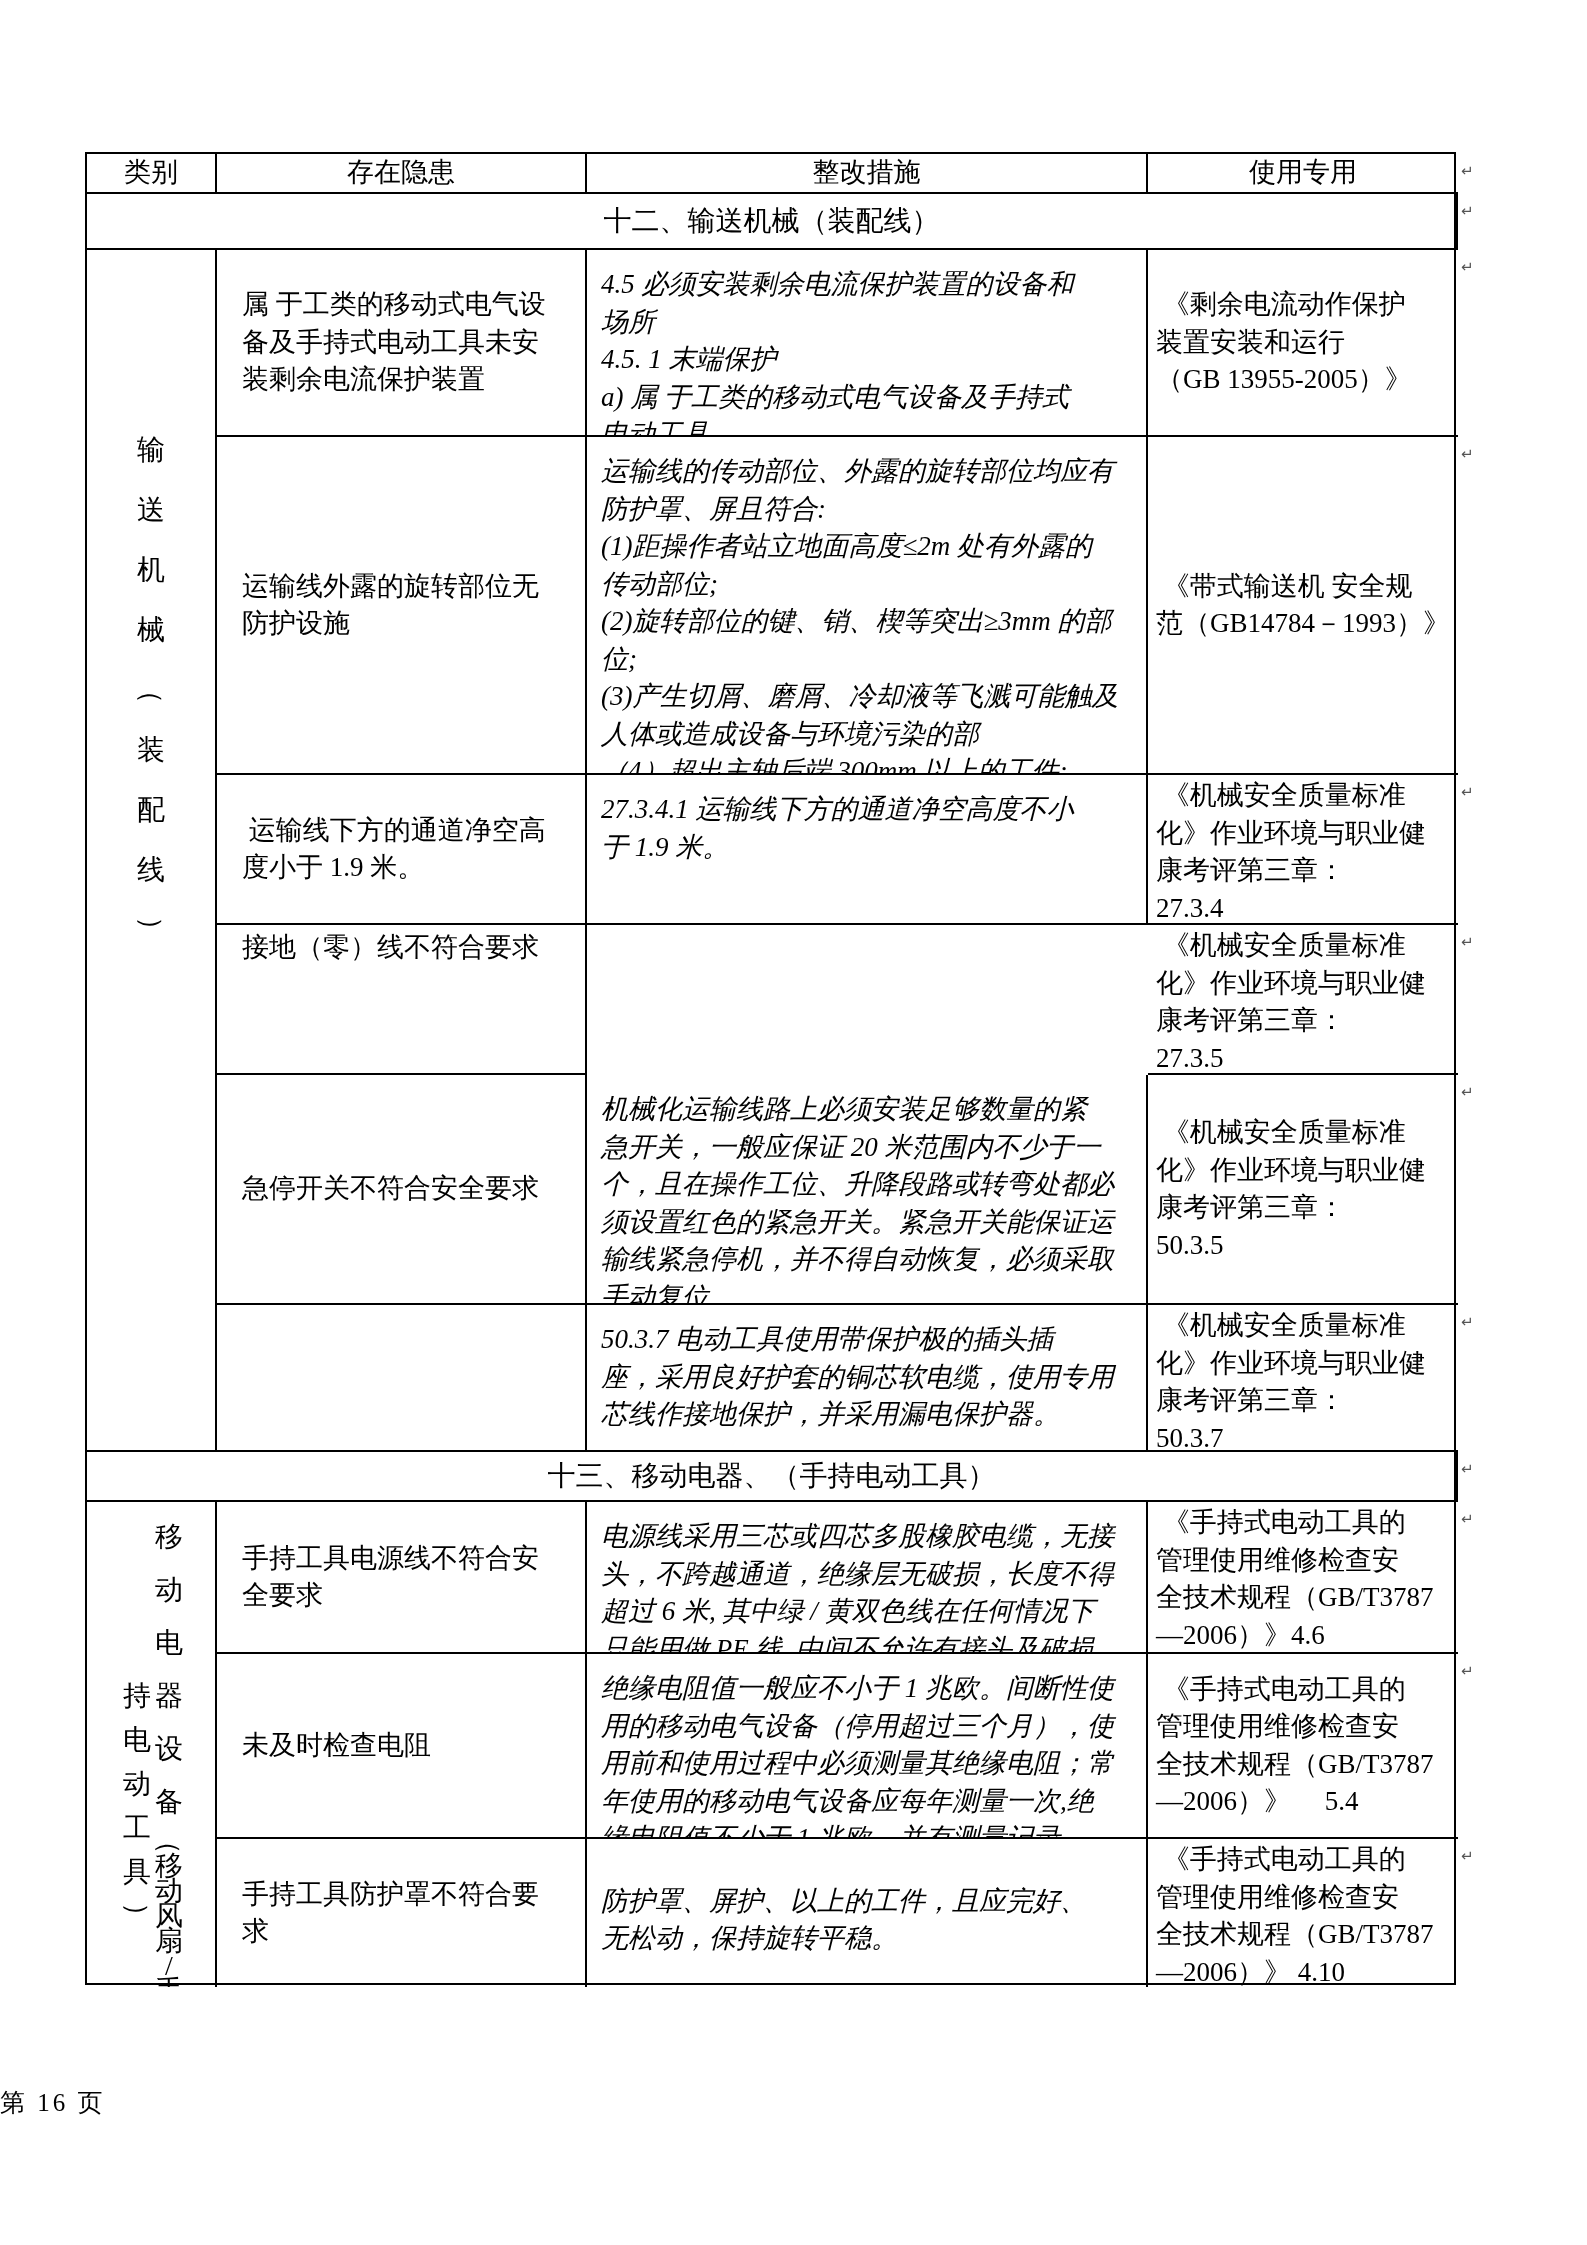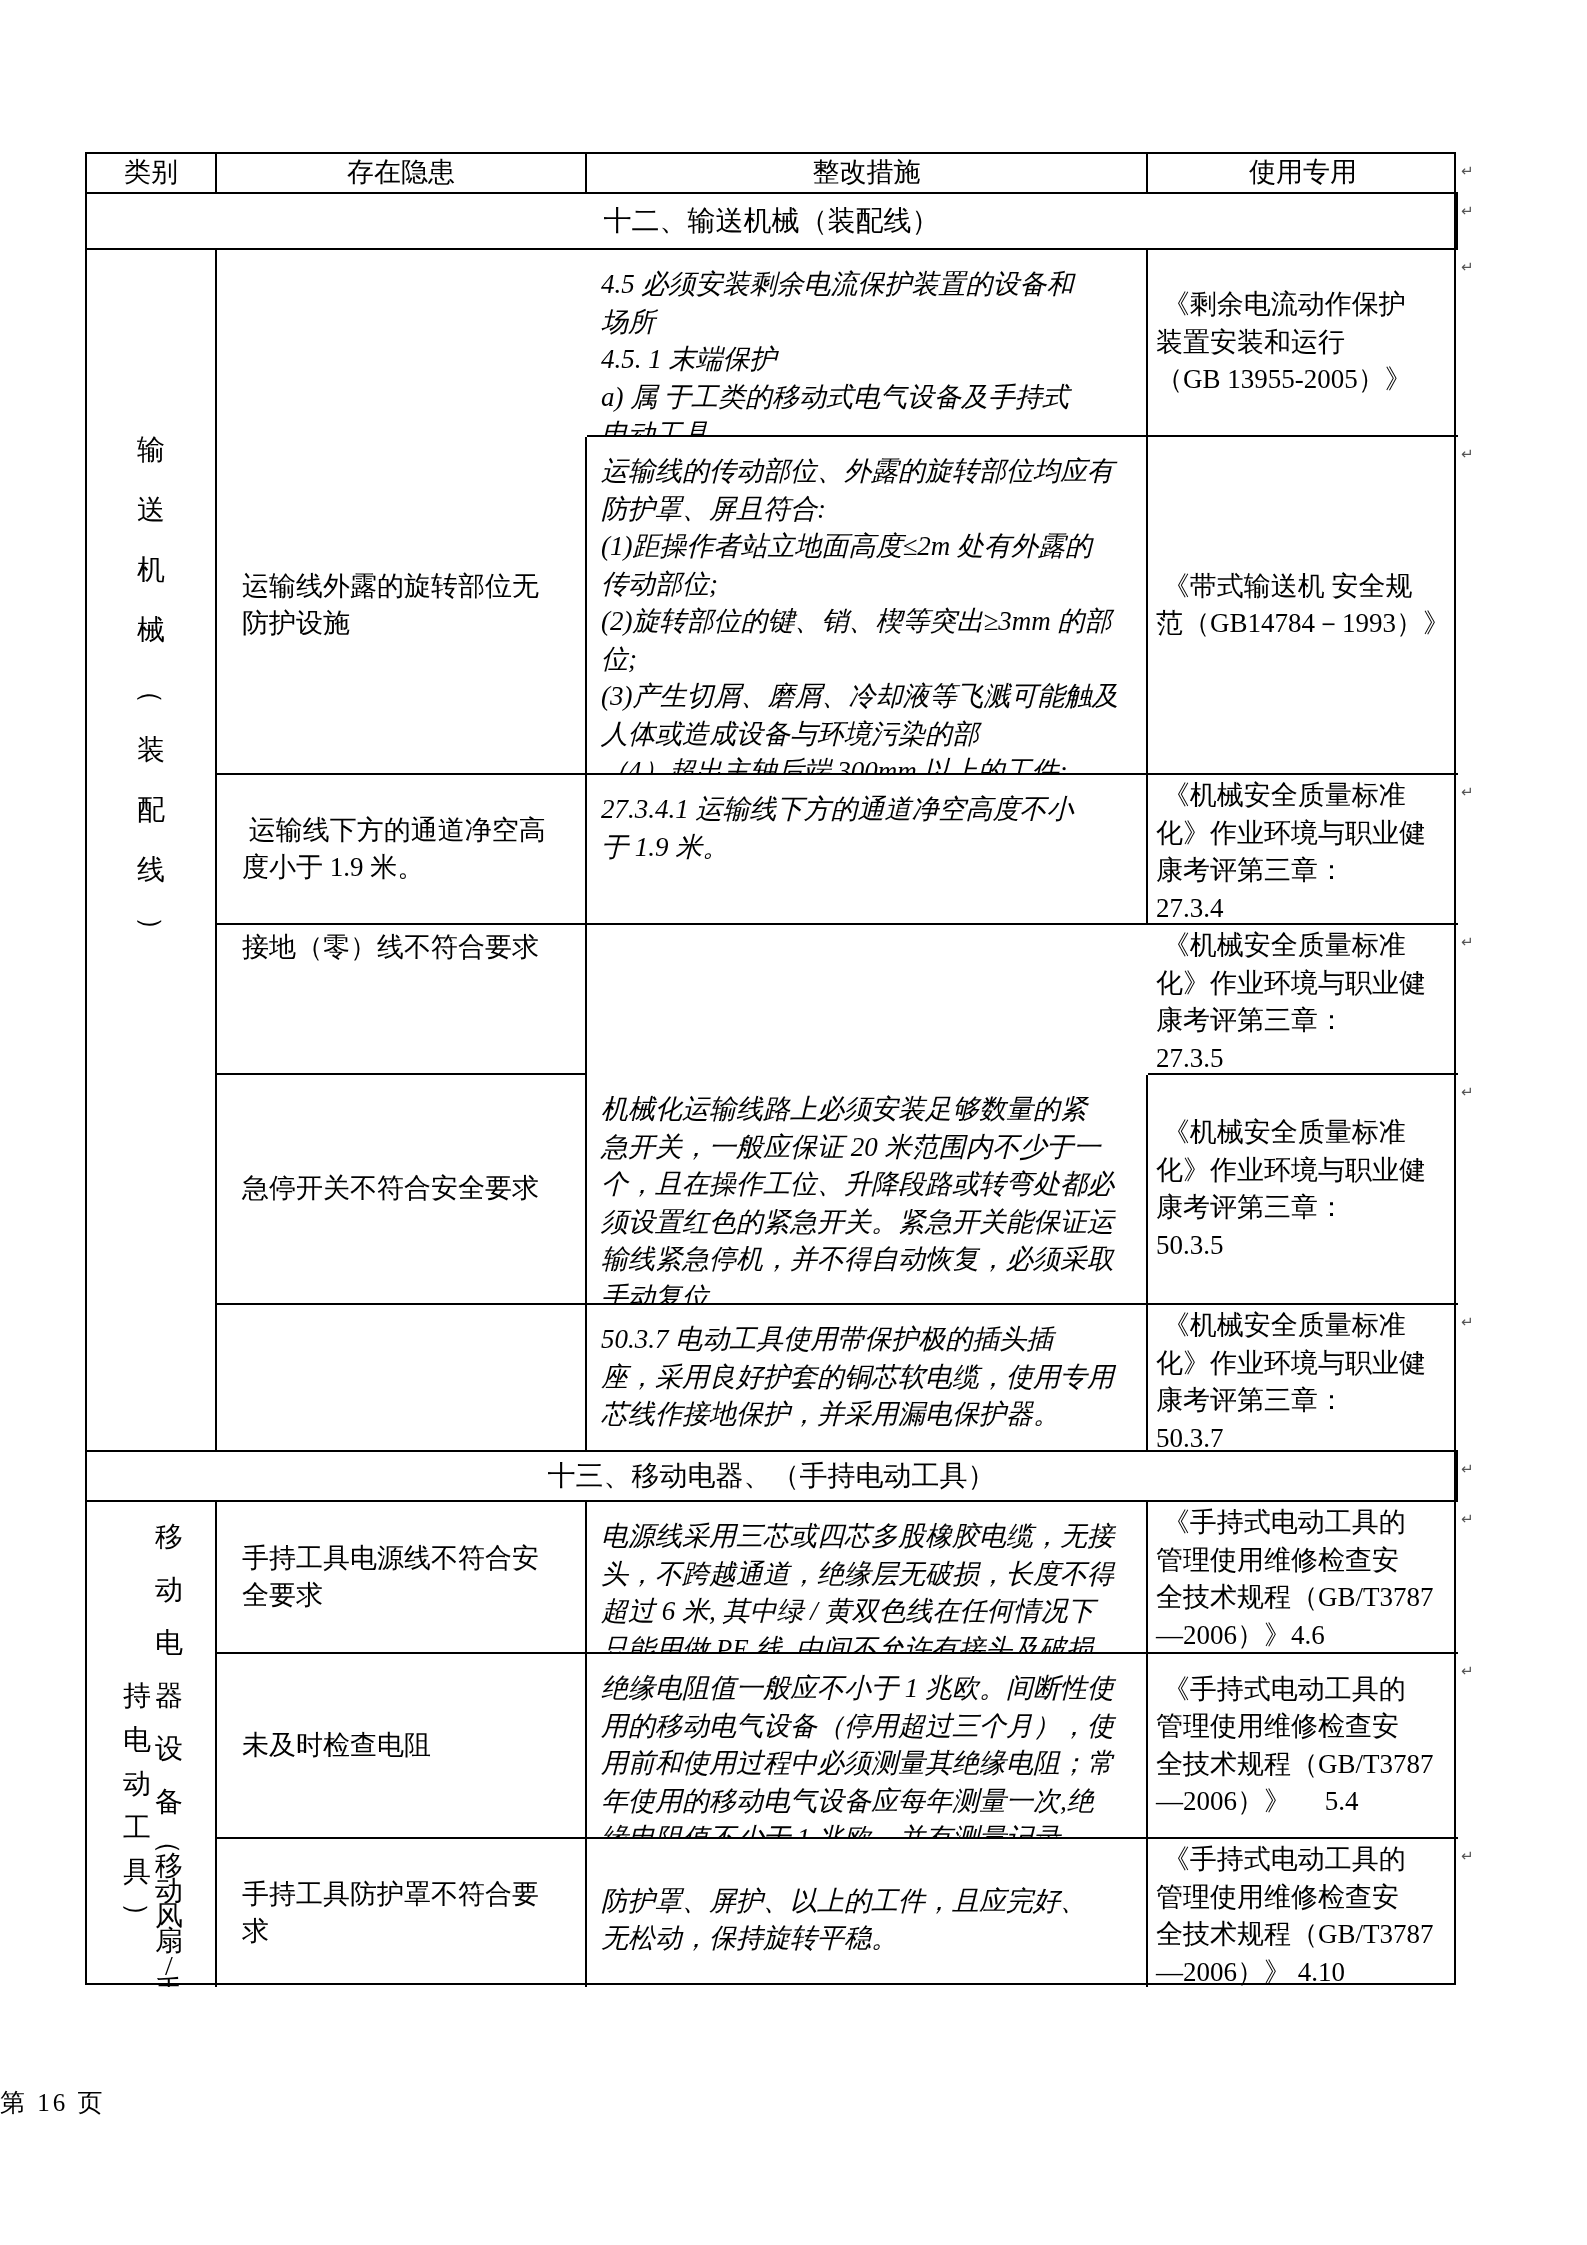--- a/index.html
+++ b/index.html
@@ -49,20 +49,23 @@
     <div class="cell th" style="grid-area:1/2">存在隐患</div>
     <div class="cell th" style="grid-area:1/3">整改措施</div>
     <div class="cell th last-col" style="grid-area:1/4">使用专用</div>
 
     <div class="cell banner" style="grid-area:2/1/3/5">十二、输送机械（装配线）</div>
 
     <div class="cell catcell cat12" style="grid-area:3/1/9/2">
       <div class="vstack"><span>输</span><span>送</span><span>机</span><span>械</span><span class="rot">（</span><span>装</span><span>配</span><span>线</span><span class="rot">）</span></div>
     </div>
 
+    <div class="cell hz v-mid" style="grid-area:3/2">属 于工类的移动式电气设
+备及手持式电动工具未安
+装剩余电流保护装置</div>
     <div class="cell ms v-top" style="grid-area:3/3">4.5 必须安装剩余电流保护装置的设备和
 场所
 4.5. 1 末端保护
 a) 属 于工类的移动式电气设备及手持式
 电动工具</div>
     <div class="cell rf v-mid last-col" style="grid-area:3/4"> 《剩余电流动作保护
 装置安装和运行
 （GB 13955-2005）》</div>
 
     <div class="cell hz v-mid" style="grid-area:4/2">运输线外露的旋转部位无

